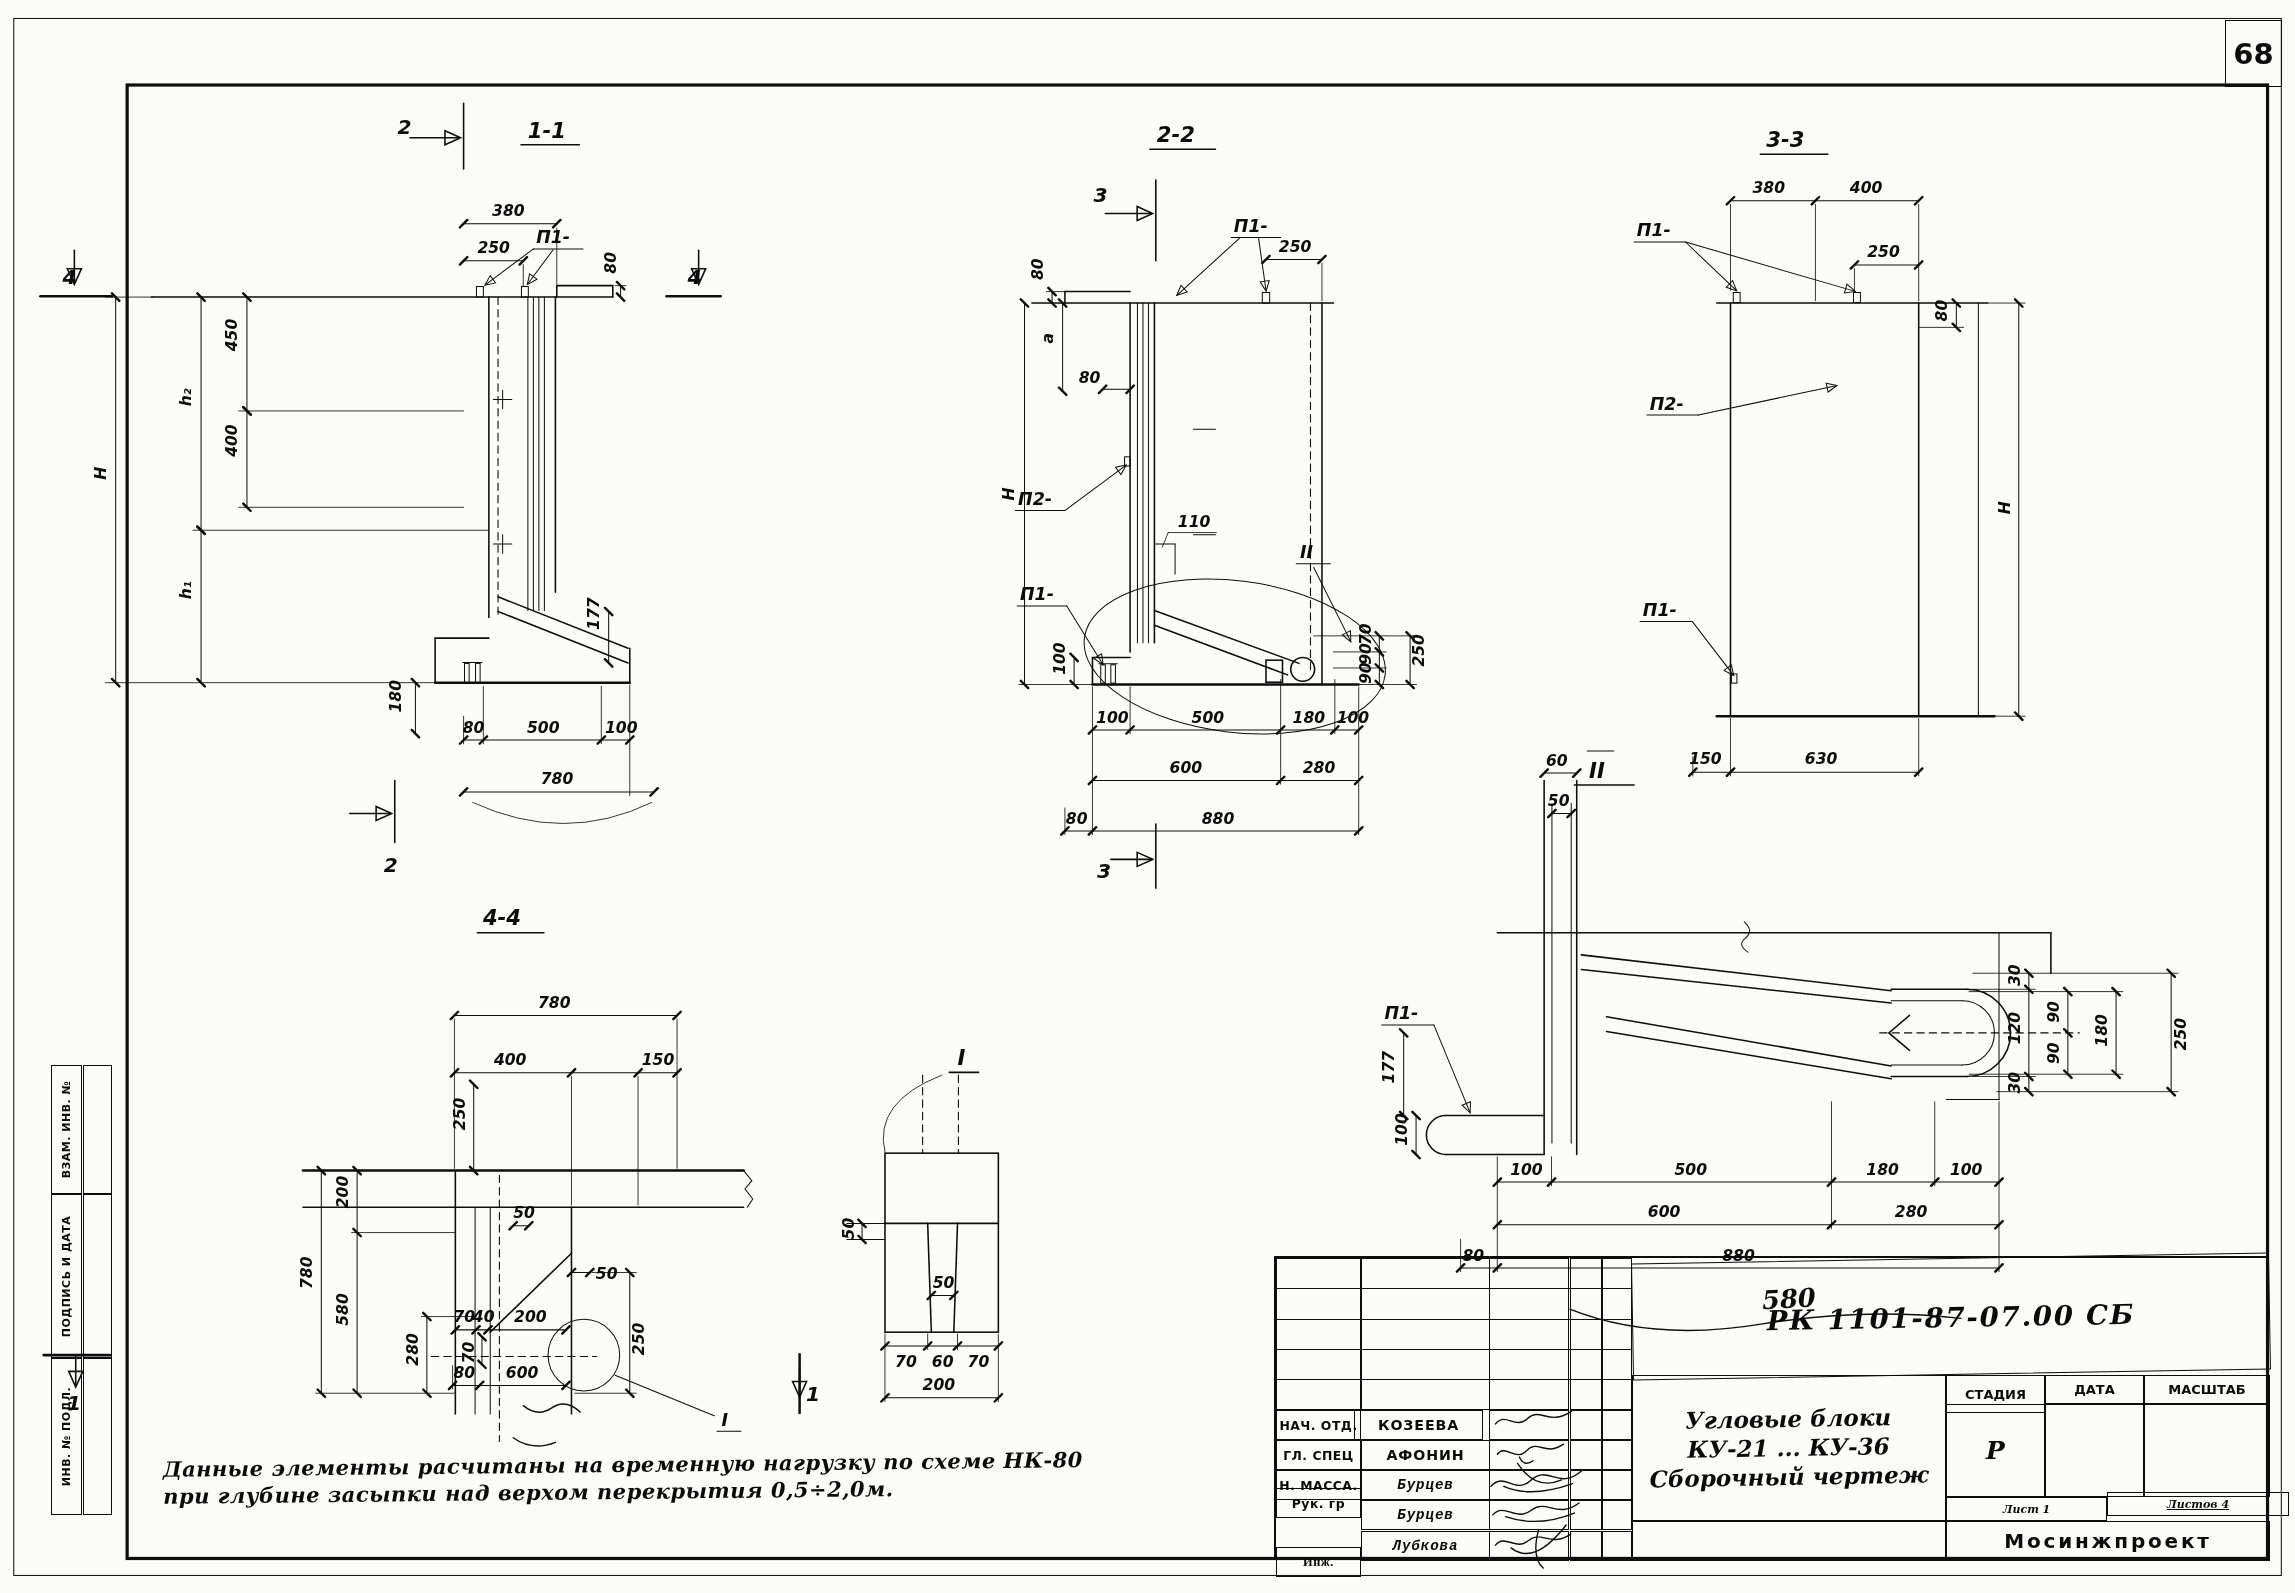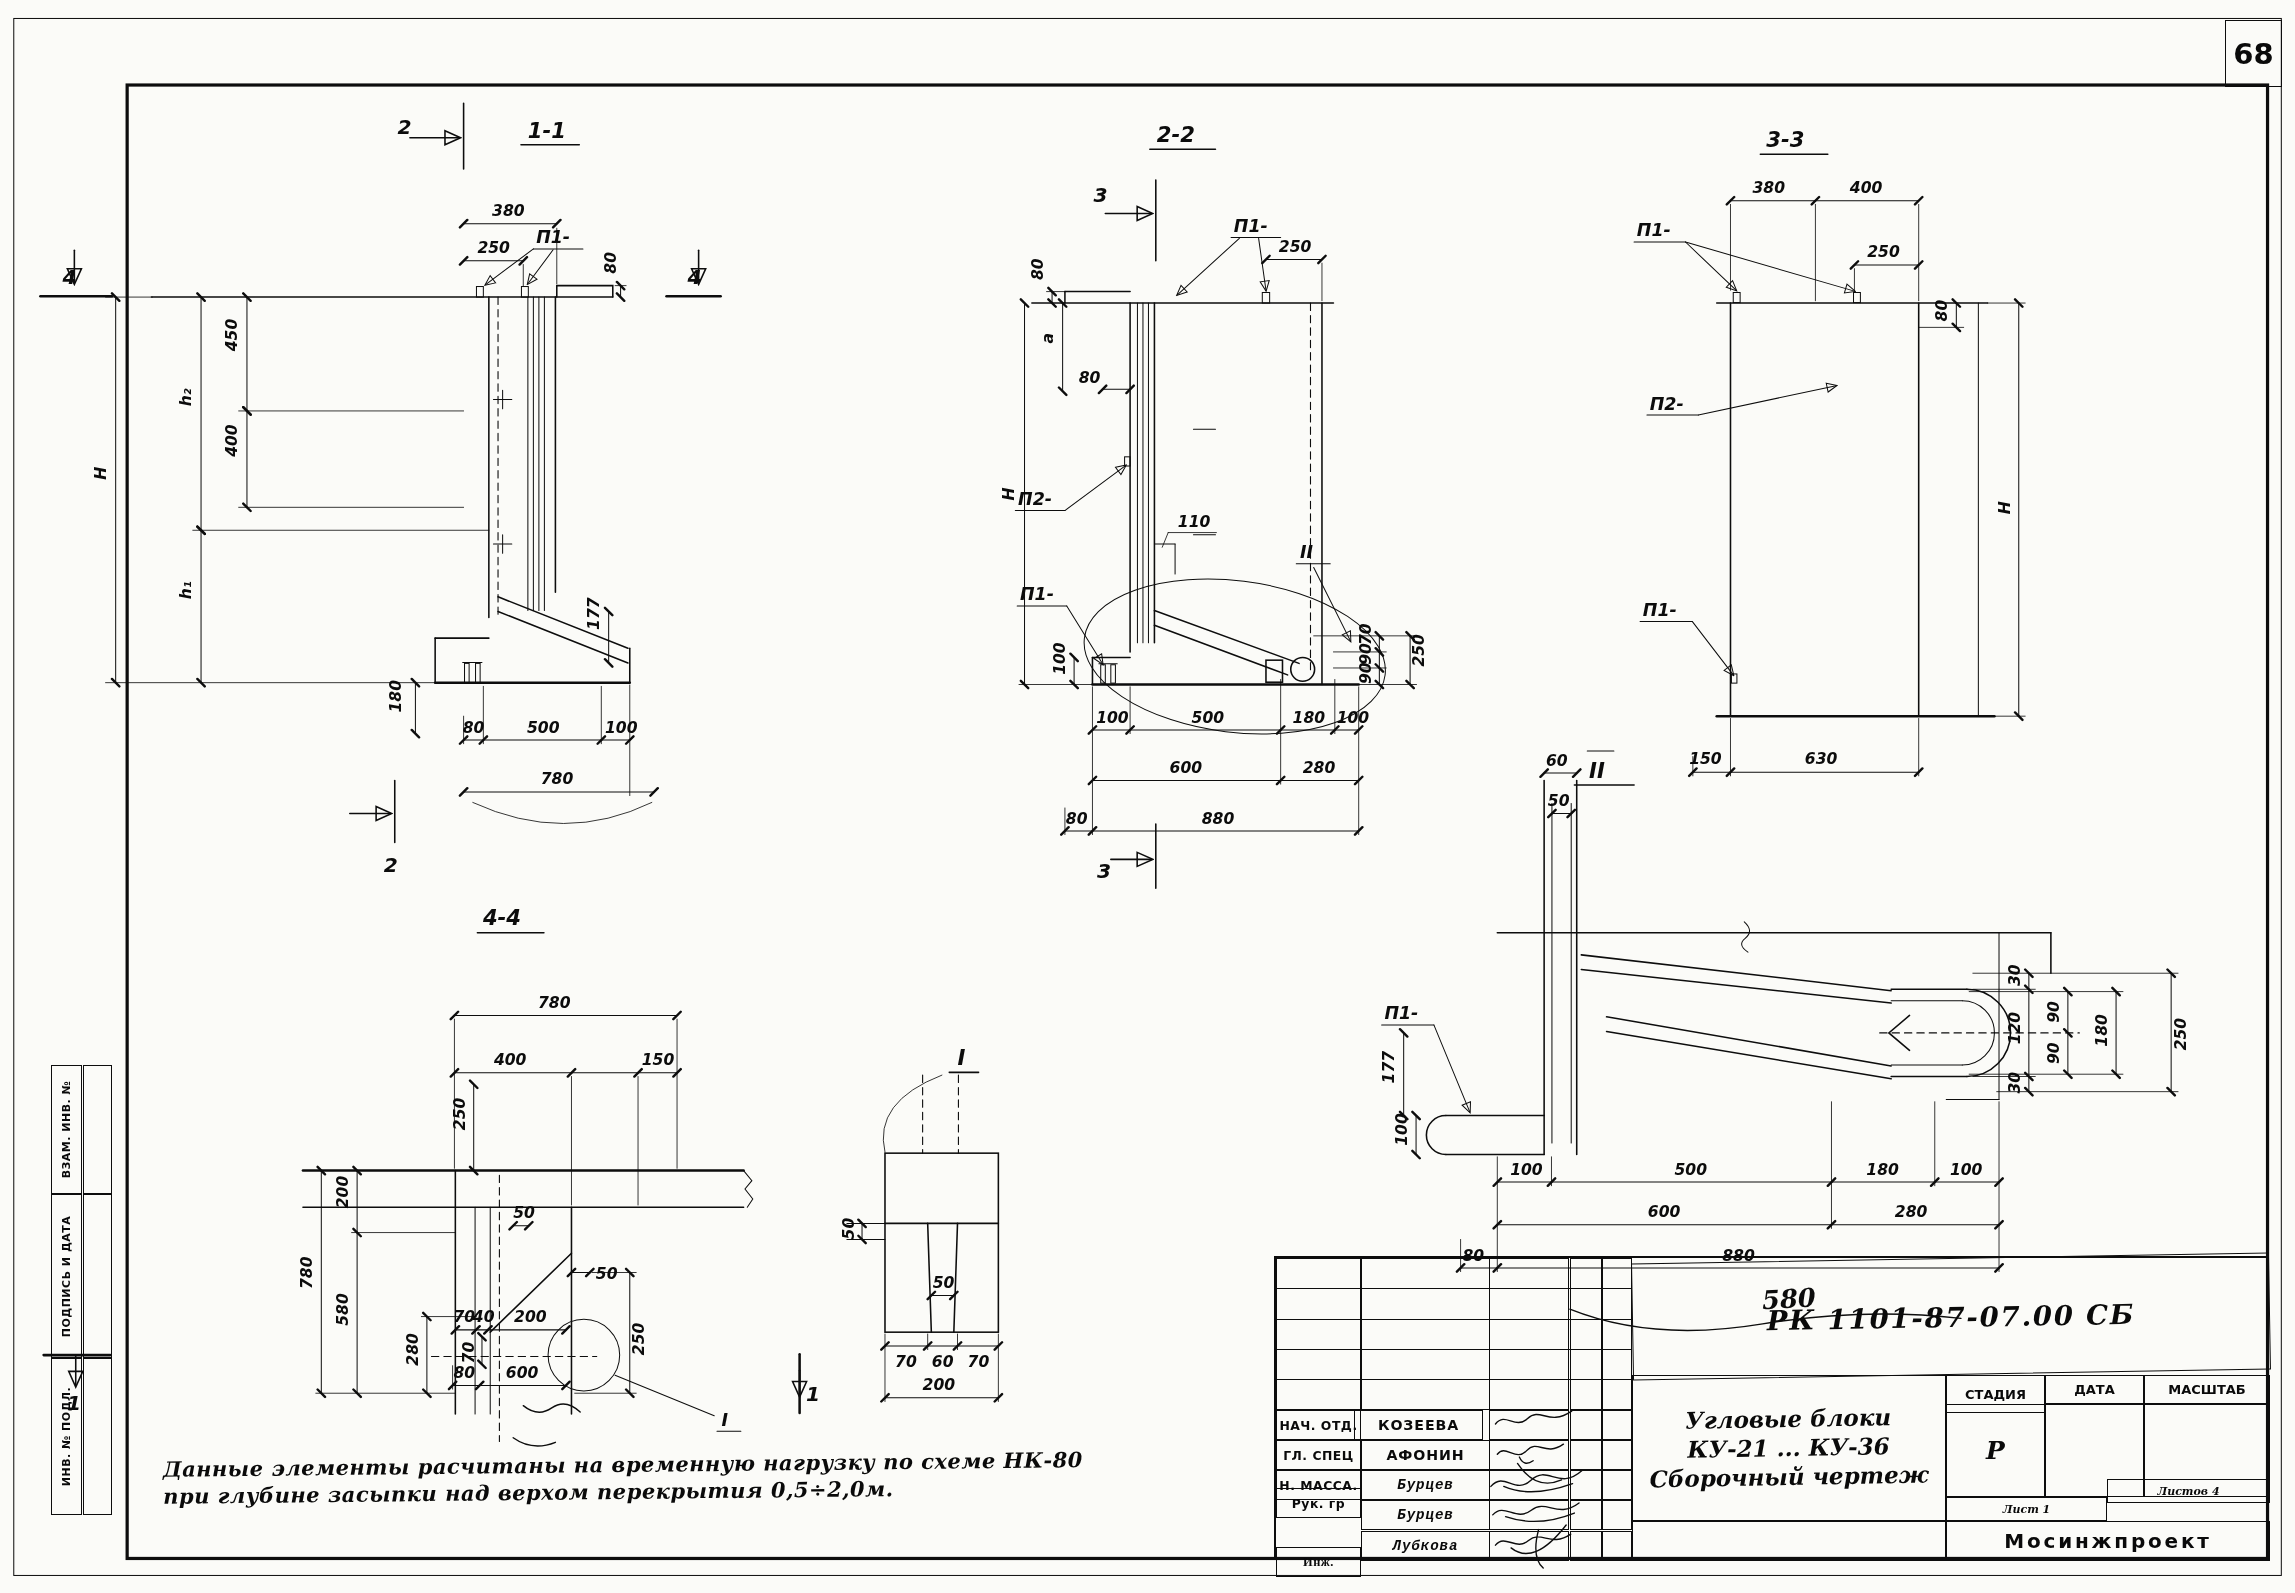--- a/index.html
+++ b/index.html
@@ -591,18 +591,18 @@
     </div>
   </div>
   <div class="cell" style="left:356px;top:263px;width:314px;height:40px;"></div>
   <div class="cell hdr" style="left:670px;top:117px;width:99px;height:38px;">СТАДИЯ</div>
   <div class="cell hdr" style="left:769px;top:117px;width:99px;height:29px;">ДАТА</div>
   <div class="cell hdr" style="left:868px;top:117px;width:126px;height:29px;">МАСШТАБ</div>
   <div class="cell big" style="left:670px;top:146px;width:99px;height:93px;">Р</div>
   <div class="cell" style="left:769px;top:146px;width:99px;height:93px;"></div>
   <div class="cell" style="left:868px;top:146px;width:126px;height:93px;"></div>
   <div class="cell li" style="left:670px;top:239px;width:161px;height:24px;">Лист 1</div>
-  <div class="cell li" style="left:831px;top:221px;width:163px;height:24px;text-decoration:underline;">Листов 4</div>
+  <div class="cell li" style="left:831px;top:234px;width:182px;height:24px;text-decoration:underline;">Листов 4</div>
   <div class="cell org" style="left:670px;top:263px;width:324px;height:40px;">Мосинжпроект</div>
 </div>
 
 </div>
 
 
 </body></html>

